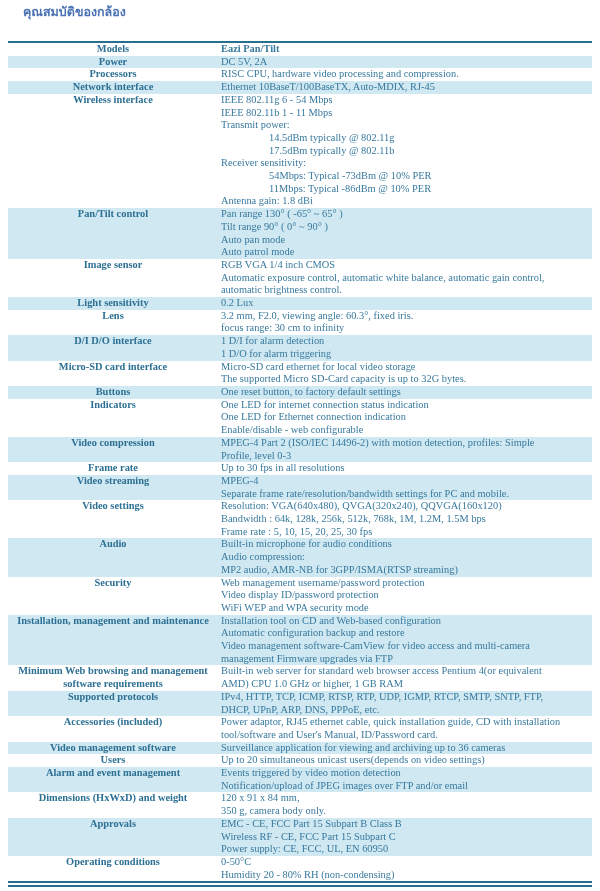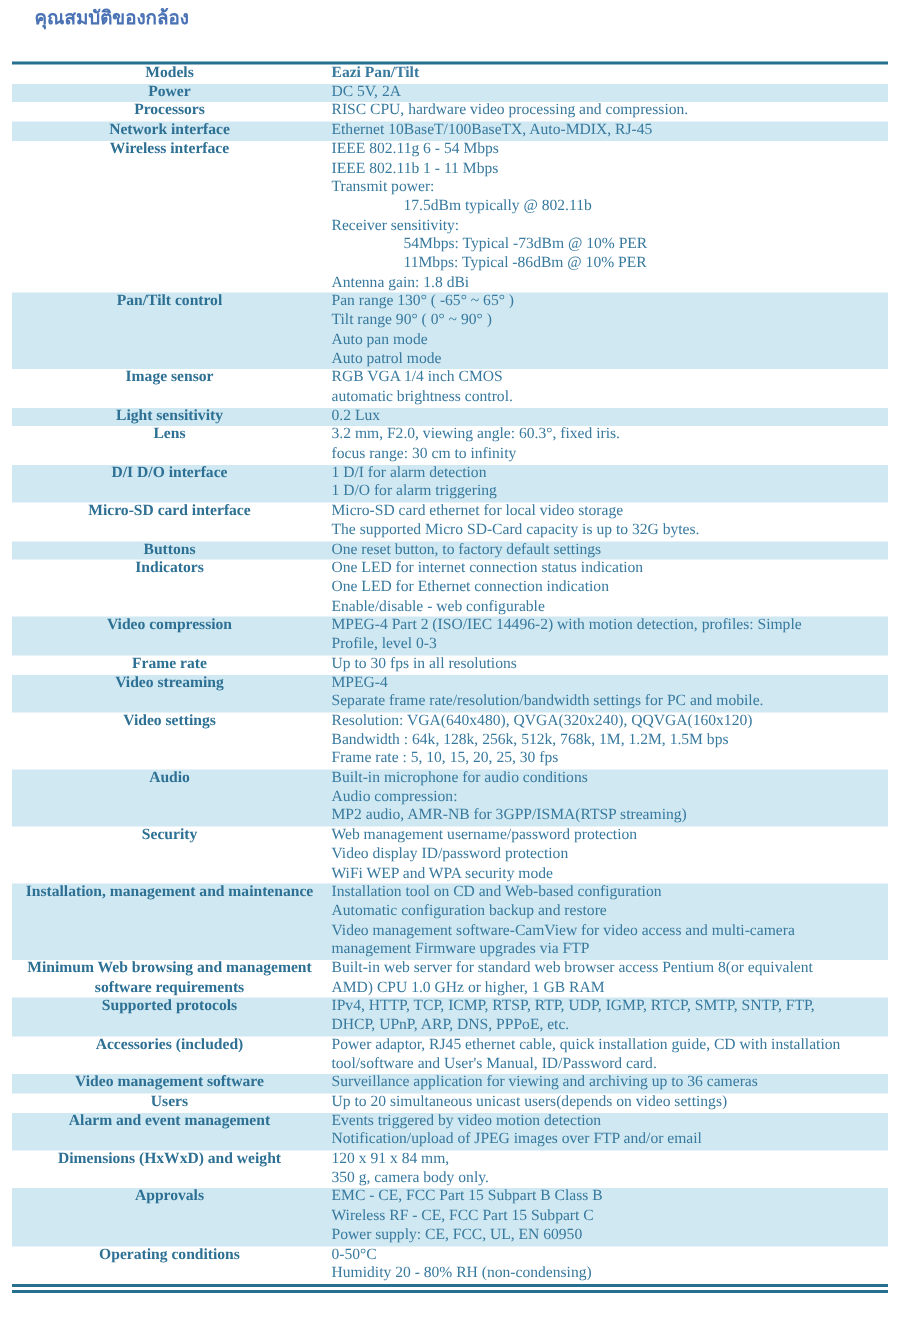--- a/index.html
+++ b/index.html
@@ -77,40 +77,42 @@
           <div class="value">
             <div class="line">Ethernet 10BaseT/100BaseTX, Auto-MDIX, RJ-45</div>
           </div>
         </div>
         <div class="row">
           <div class="label">Wireless interface</div>
           <div class="value">
             <div class="line">IEEE 802.11g 6 - 54 Mbps</div>
             <div class="line">IEEE 802.11b 1 - 11 Mbps</div>
             <div class="line">Transmit power:</div>
+            <div class="line indent">14.5dBm typically @ 802.11g</div>
             <div class="line indent">17.5dBm typically @ 802.11b</div>
             <div class="line">Receiver sensitivity:</div>
             <div class="line indent">54Mbps: Typical -73dBm @ 10% PER</div>
             <div class="line indent">11Mbps: Typical -86dBm @ 10% PER</div>
             <div class="line">Antenna gain: 1.8 dBi</div>
           </div>
         </div>
         <div class="row shaded">
           <div class="label">Pan/Tilt control</div>
           <div class="value">
             <div class="line">Pan range 130° ( -65° ~ 65° )</div>
             <div class="line">Tilt range 90° ( 0° ~ 90° )</div>
             <div class="line">Auto pan mode</div>
             <div class="line">Auto patrol mode</div>
           </div>
         </div>
         <div class="row">
           <div class="label">Image sensor</div>
           <div class="value">
             <div class="line">RGB VGA 1/4 inch CMOS</div>
+            <div class="line">Automatic exposure control, automatic white balance, automatic gain control,</div>
             <div class="line">automatic brightness control.</div>
           </div>
         </div>
         <div class="row shaded">
           <div class="label">Light sensitivity</div>
           <div class="value">
             <div class="line">0.2 Lux</div>
           </div>
         </div>
         <div class="row">
@@ -197,21 +199,21 @@
           <div class="value">
             <div class="line">Installation tool on CD and Web-based configuration</div>
             <div class="line">Automatic configuration backup and restore</div>
             <div class="line">Video management software-CamView for video access and multi-camera</div>
             <div class="line">management Firmware upgrades via FTP</div>
           </div>
         </div>
         <div class="row">
           <div class="label">Minimum Web browsing and management software requirements</div>
           <div class="value">
-            <div class="line">Built-in web server for standard web browser access Pentium 8(or equivalent</div>
+            <div class="line">Built-in web server for standard web browser access Pentium 4(or equivalent</div>
             <div class="line">AMD) CPU 1.0 GHz or higher, 1 GB RAM</div>
           </div>
         </div>
         <div class="row shaded">
           <div class="label">Supported protocols</div>
           <div class="value">
             <div class="line">IPv4, HTTP, TCP, ICMP, RTSP, RTP, UDP, IGMP, RTCP, SMTP, SNTP, FTP,</div>
             <div class="line">DHCP, UPnP, ARP, DNS, PPPoE, etc.</div>
           </div>
         </div>

